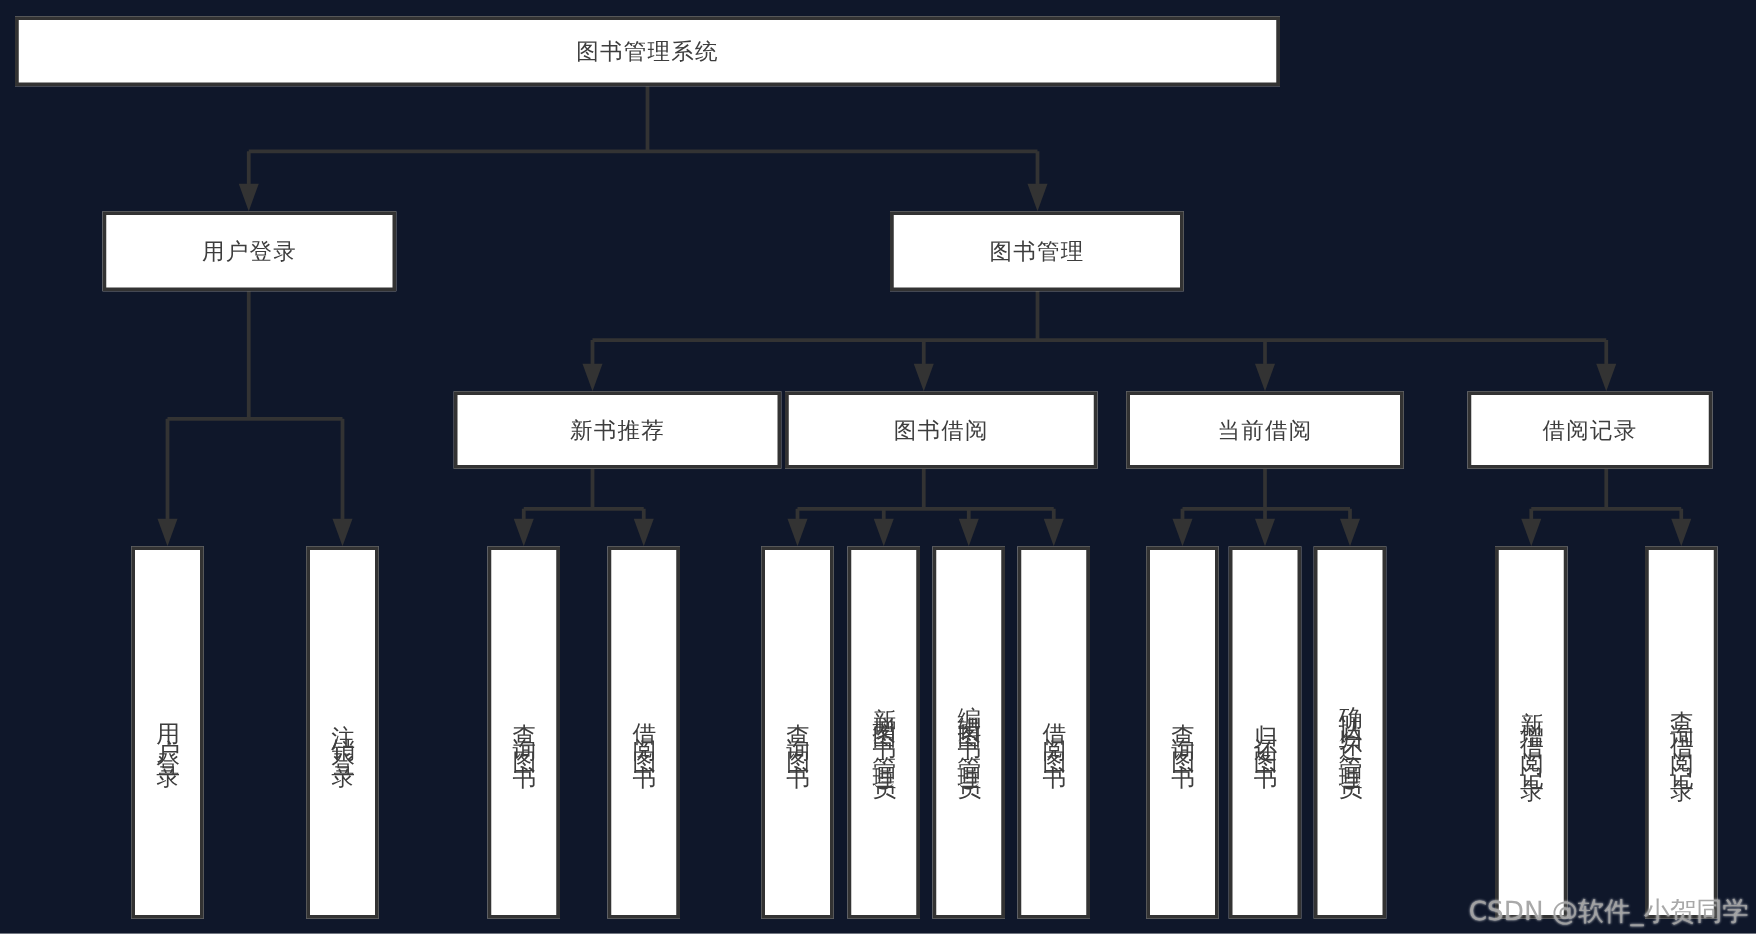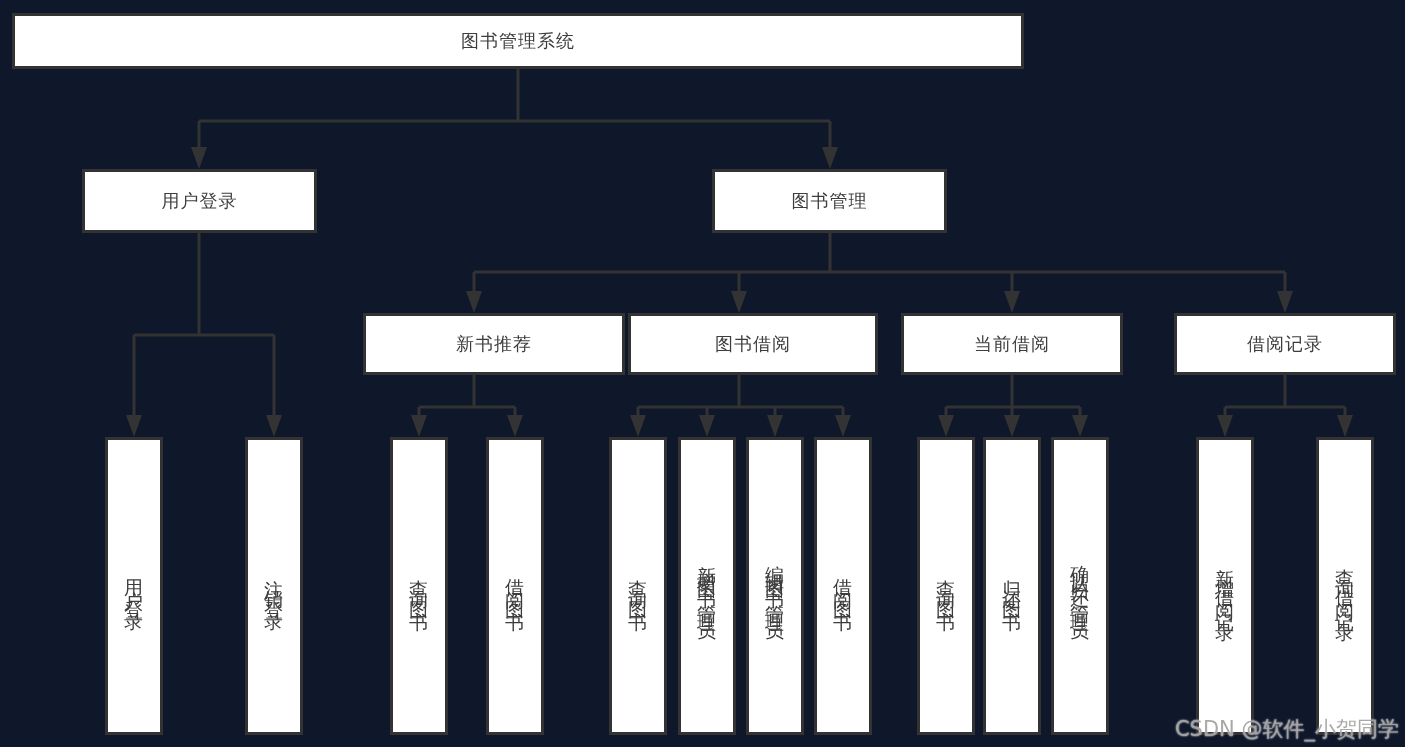--- a/index.html
+++ b/index.html
@@ -140,21 +140,21 @@
 
   <div class="box" style="left:363px; top:313px; width:262px; height:62px;">
     <span class="h-label">新书推荐</span>
   </div>
   <div class="box" style="left:628px; top:313px; width:250px; height:62px;">
     <span class="h-label">图书借阅</span>
   </div>
   <div class="box" style="left:901px; top:313px; width:222px; height:62px;">
     <span class="h-label">当前借阅</span>
   </div>
-  <div class="box" style="left:1174px; top:313px; width:222px; height:62px;">
+  <div class="box" style="left:1174px; top:313px; width:196px; height:62px;">
     <span class="h-label">借阅记录</span>
   </div>
 
   <div class="leaf" style="left:105px;">
     <span class="v-label">用户登录</span>
   </div>
   <div class="leaf" style="left:245px;">
     <span class="v-label">注销登录</span>
   </div>
 

